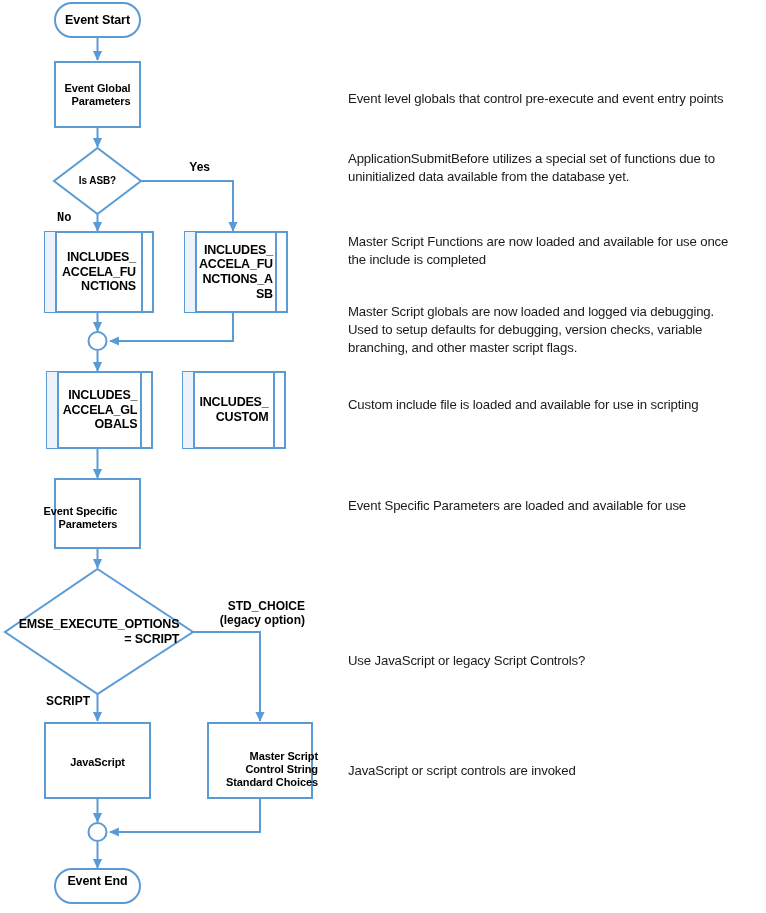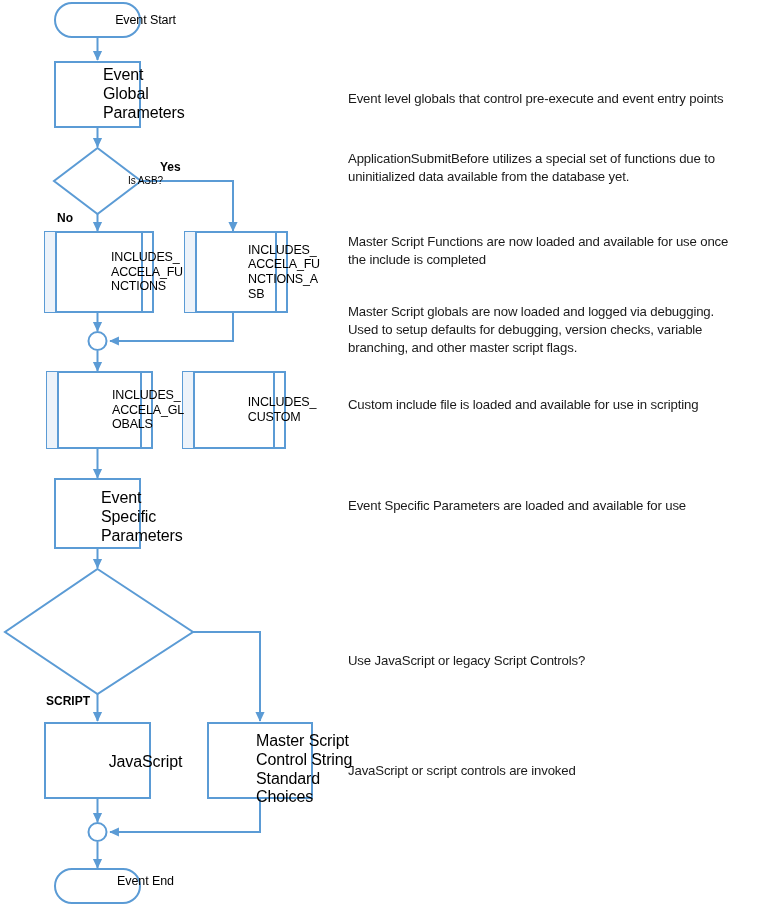--- a/index.html
+++ b/index.html
@@ -26,40 +26,39 @@
     left: 0; top: 0;
     width: 766px;
     height: 913px;
   }
   
   .node-label {
     position: absolute;
     display: flex;
     align-items: center;
     justify-content: center;
-    text-align: left;
+    text-align: right;
     color: #000000;
-    font-weight: normal;
+    font-weight: bold;
     line-height: 1.18;
     pointer-events: none;
     white-space: pre-line;
-    padding-left: 48px;
   }
   .term-label   { font-size: 12.5px; letter-spacing: -0.1px; }
-  .proc-label   { font-size: 16px; letter-spacing: -0.1px; }
+  .proc-label   { font-size: 11px; letter-spacing: -0.1px; }
   .pre-label    { font-size: 12.5px; letter-spacing: -0.2px; }
   .dec-label    { font-size: 10px; letter-spacing: -0.1px; }
   .dec-label-lg { font-size: 12.5px; letter-spacing: -0.2px; }
   .edge-label {
     position: absolute;
     color: #000000;
     font-weight: bold;
     font-size: 12px;
     line-height: 1.2;
-    text-align: left;
+    text-align: right;
     white-space: pre-line;
     pointer-events: none;
   }
   .annotation {
     position: absolute;
     color: #1a1a1a;
     font-size: 13.2px;
     font-weight: normal;
     line-height: 1.38;
     letter-spacing: -0.15px;
@@ -174,36 +173,40 @@
 NCTIONS_A
 SB</div>
 
   <div class="node-label pre-label" style="left:60px; top:372px; width:80px; height:76px;">INCLUDES_
 ACCELA_GL
 OBALS</div>
 
   <div class="node-label pre-label" style="left:196px; top:372px; width:76px; height:76px;">INCLUDES_
 CUSTOM</div>
 
-  <div class="node-label proc-label" style="left:53px; top:479px; width:89px; height:77px;">Event Specific
+  <div class="node-label proc-label" style="left:36px; top:479px; width:89px; height:77px;">Event Specific
 Parameters</div>
 
+  <div class="node-label dec-label-lg" style="left:5px; top:612px; width:188px; height:40px;">EMSE_EXECUTE_OPTIONS
+= SCRIPT</div>
 
   <div class="node-label proc-label" style="left:45px; top:723px; width:105px; height:79px;">JavaScript</div>
 
-  <div class="node-label proc-label" style="left:208px; top:723px; width:104px; height:93px;">Master Script
+  <div class="node-label proc-label" style="left:220px; top:723px; width:104px; height:93px;">Master Script
 Control String
 Standard Choices</div>
 
   <div class="node-label term-label" style="left:55px; top:869px; width:85px; height:24px;">Event End</div>
 
   <div class="edge-label" style="left:160px; top:160px; width:50px;">Yes</div>
 
-  <div class="edge-label" style="left:57px; top:211px; width:30px; text-align:left;">No</div>
-
+  <div class="edge-label" style="left:57px; top:211px; width:30px; text-align:left;font-family:Liberation Mono, monospace;">No</div>
+
+  <div class="edge-label" style="left:187px; top:599px; width:118px;">STD_CHOICE
+(legacy option)</div>
 
   <div class="edge-label" style="left:38px; top:694px; width:60px; text-align:center;">SCRIPT</div>
 
   <div class="annotation" style="left:348px; top:90px; width:420px;">Event level globals that control pre-execute and event entry points</div>
 
   <div class="annotation" style="left:348px; top:150px; width:420px;">ApplicationSubmitBefore utilizes a special set of functions due to
 uninitialized data available from the database yet.</div>
 
   <div class="annotation" style="left:348px; top:233px; width:420px;">Master Script Functions are now loaded and available for use once
 the include is completed</div>

